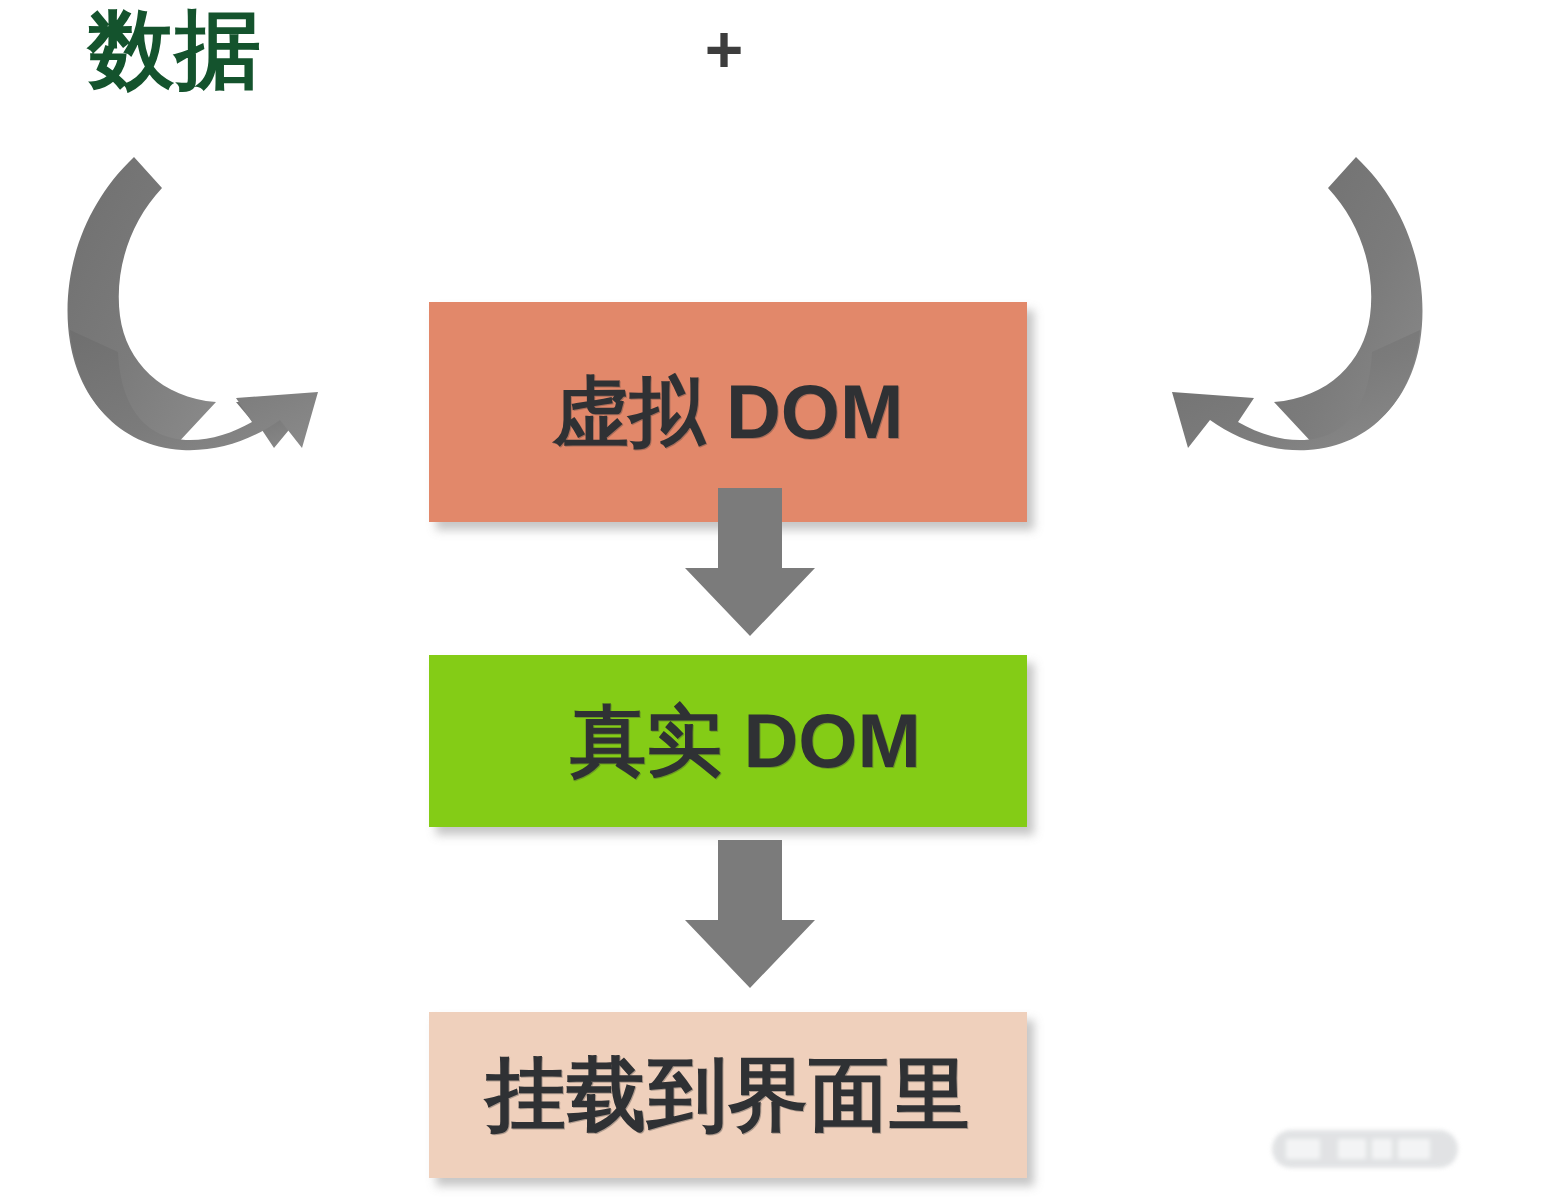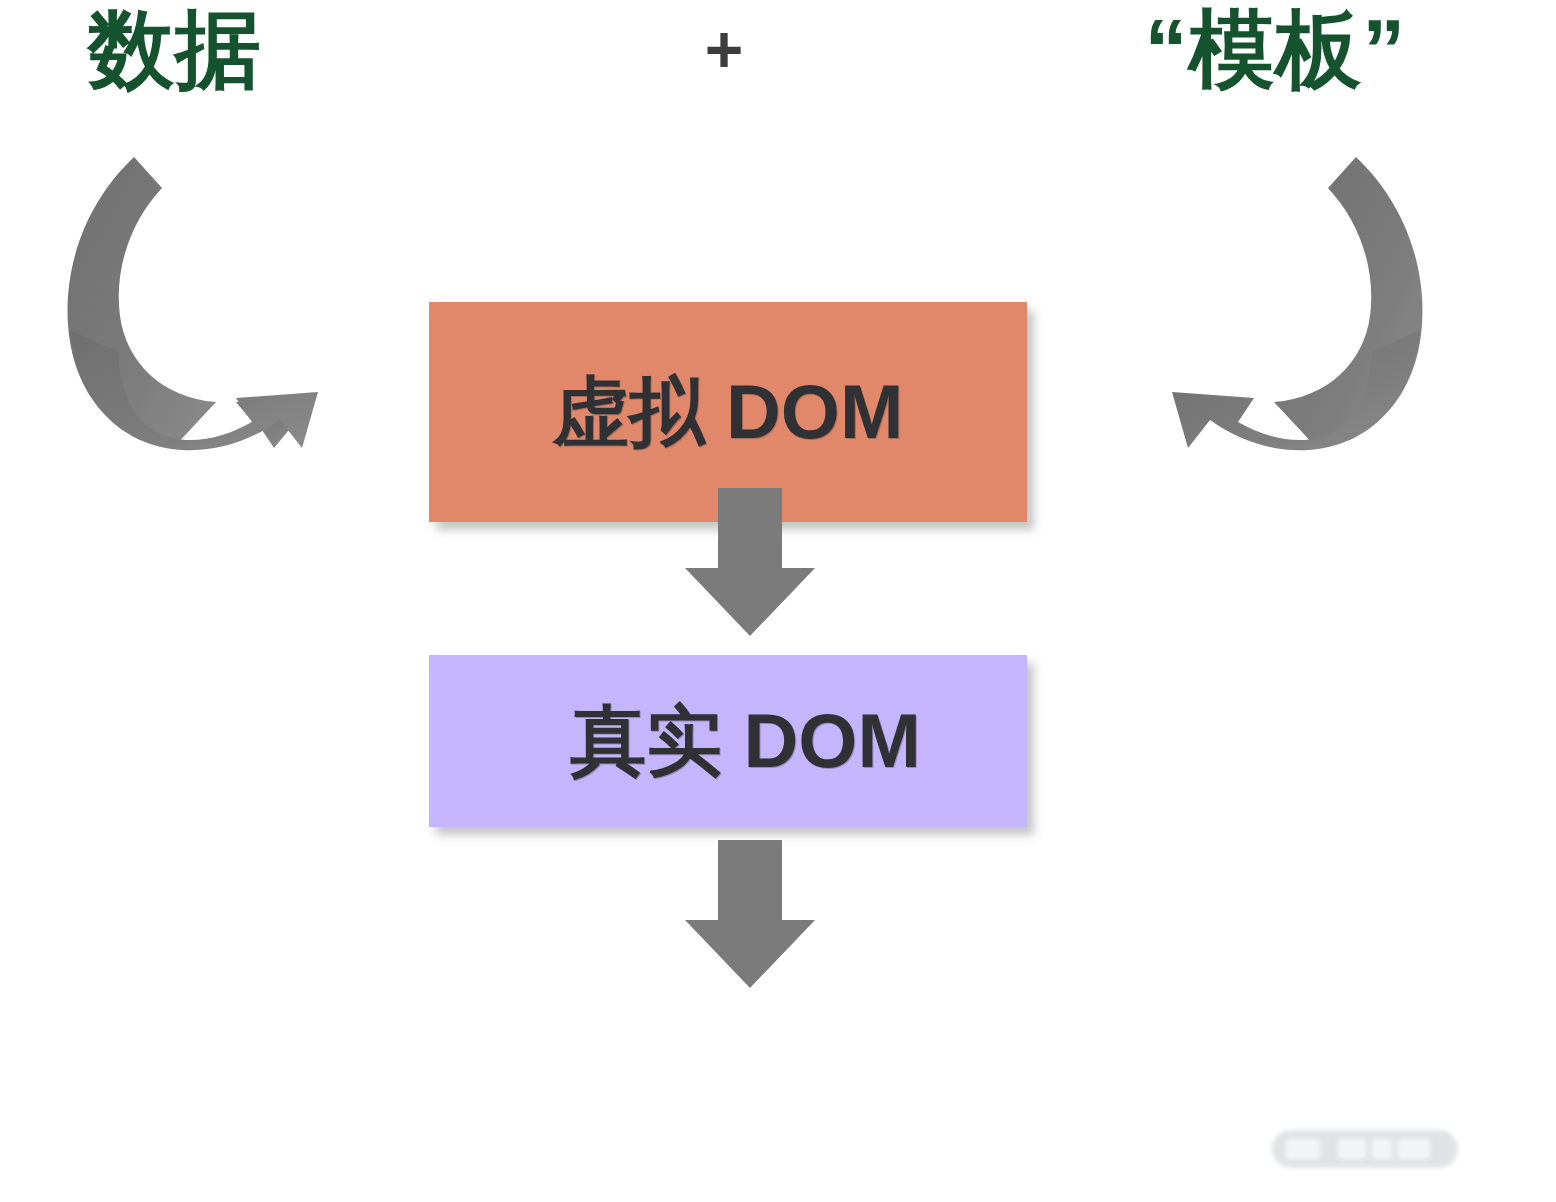--- a/index.html
+++ b/index.html
@@ -77,21 +77,21 @@
   }
   #box-virtual-dom {
     top: 302px;
     height: 220px;
     background: #e2886a;
   }
   #box-virtual-dom .box-text { font-size: 76px; }
   #box-real-dom {
     top: 655px;
     height: 172px;
-    background: #c4b5fd;
+    background: #84cc16;
     padding-left: 35px;
   }
   #box-real-dom .box-text { font-size: 76px; }
   #box-mount {
     top: 1012px;
     height: 166px;
     background: #efd0bc;
   }
   #box-mount .box-text { font-size: 80px; letter-spacing: 0.01em; }
 
@@ -123,21 +123,20 @@
 </style>
 </head>
 <body>
 
 <div id="canvas">
 
   <div class="top-label" id="label-data">数据</div>
 
   <div id="plus-sign">+</div>
 
-  <div class="top-label" id="label-template">“模板”</div>
 
   <svg class="curved-arrow" id="arrow-left-curved" width="290" height="350" viewBox="0 0 290 350">
     <defs>
       <linearGradient id="gradLeft" x1="0" y1="0" x2="1" y2="1">
         <stop offset="0%" stop-color="#6f6f6f"></stop>
         <stop offset="55%" stop-color="#7b7b7b"></stop>
         <stop offset="100%" stop-color="#8b8b8b"></stop>
       </linearGradient>
     </defs>
     <path d="M 84,27
@@ -214,20 +213,23 @@
   </svg>
 
   <div class="flow-box" id="box-real-dom">
     <span class="box-text">真实 DOM</span>
   </div>
 
   <svg class="down-arrow" id="arrow-down-2" width="190" height="160" viewBox="0 0 190 160">
     <path d="M 63,4 L 127,4 L 127,84 L 160,84 L 95,152 L 30,84 L 63,84 Z" fill="#7b7b7b"></path>
   </svg>
 
+  <div class="flow-box" id="box-mount">
+    <span class="box-text">挂载到界面里</span>
+  </div>
 
   <div id="watermark">
     <div class="wm-blob" style="left:14px;  width:34px;"></div>
     <div class="wm-blob" style="left:66px;  width:28px;"></div>
     <div class="wm-blob" style="left:100px; width:20px;"></div>
     <div class="wm-blob" style="left:126px; width:32px;"></div>
   </div>
 
 </div>
 

